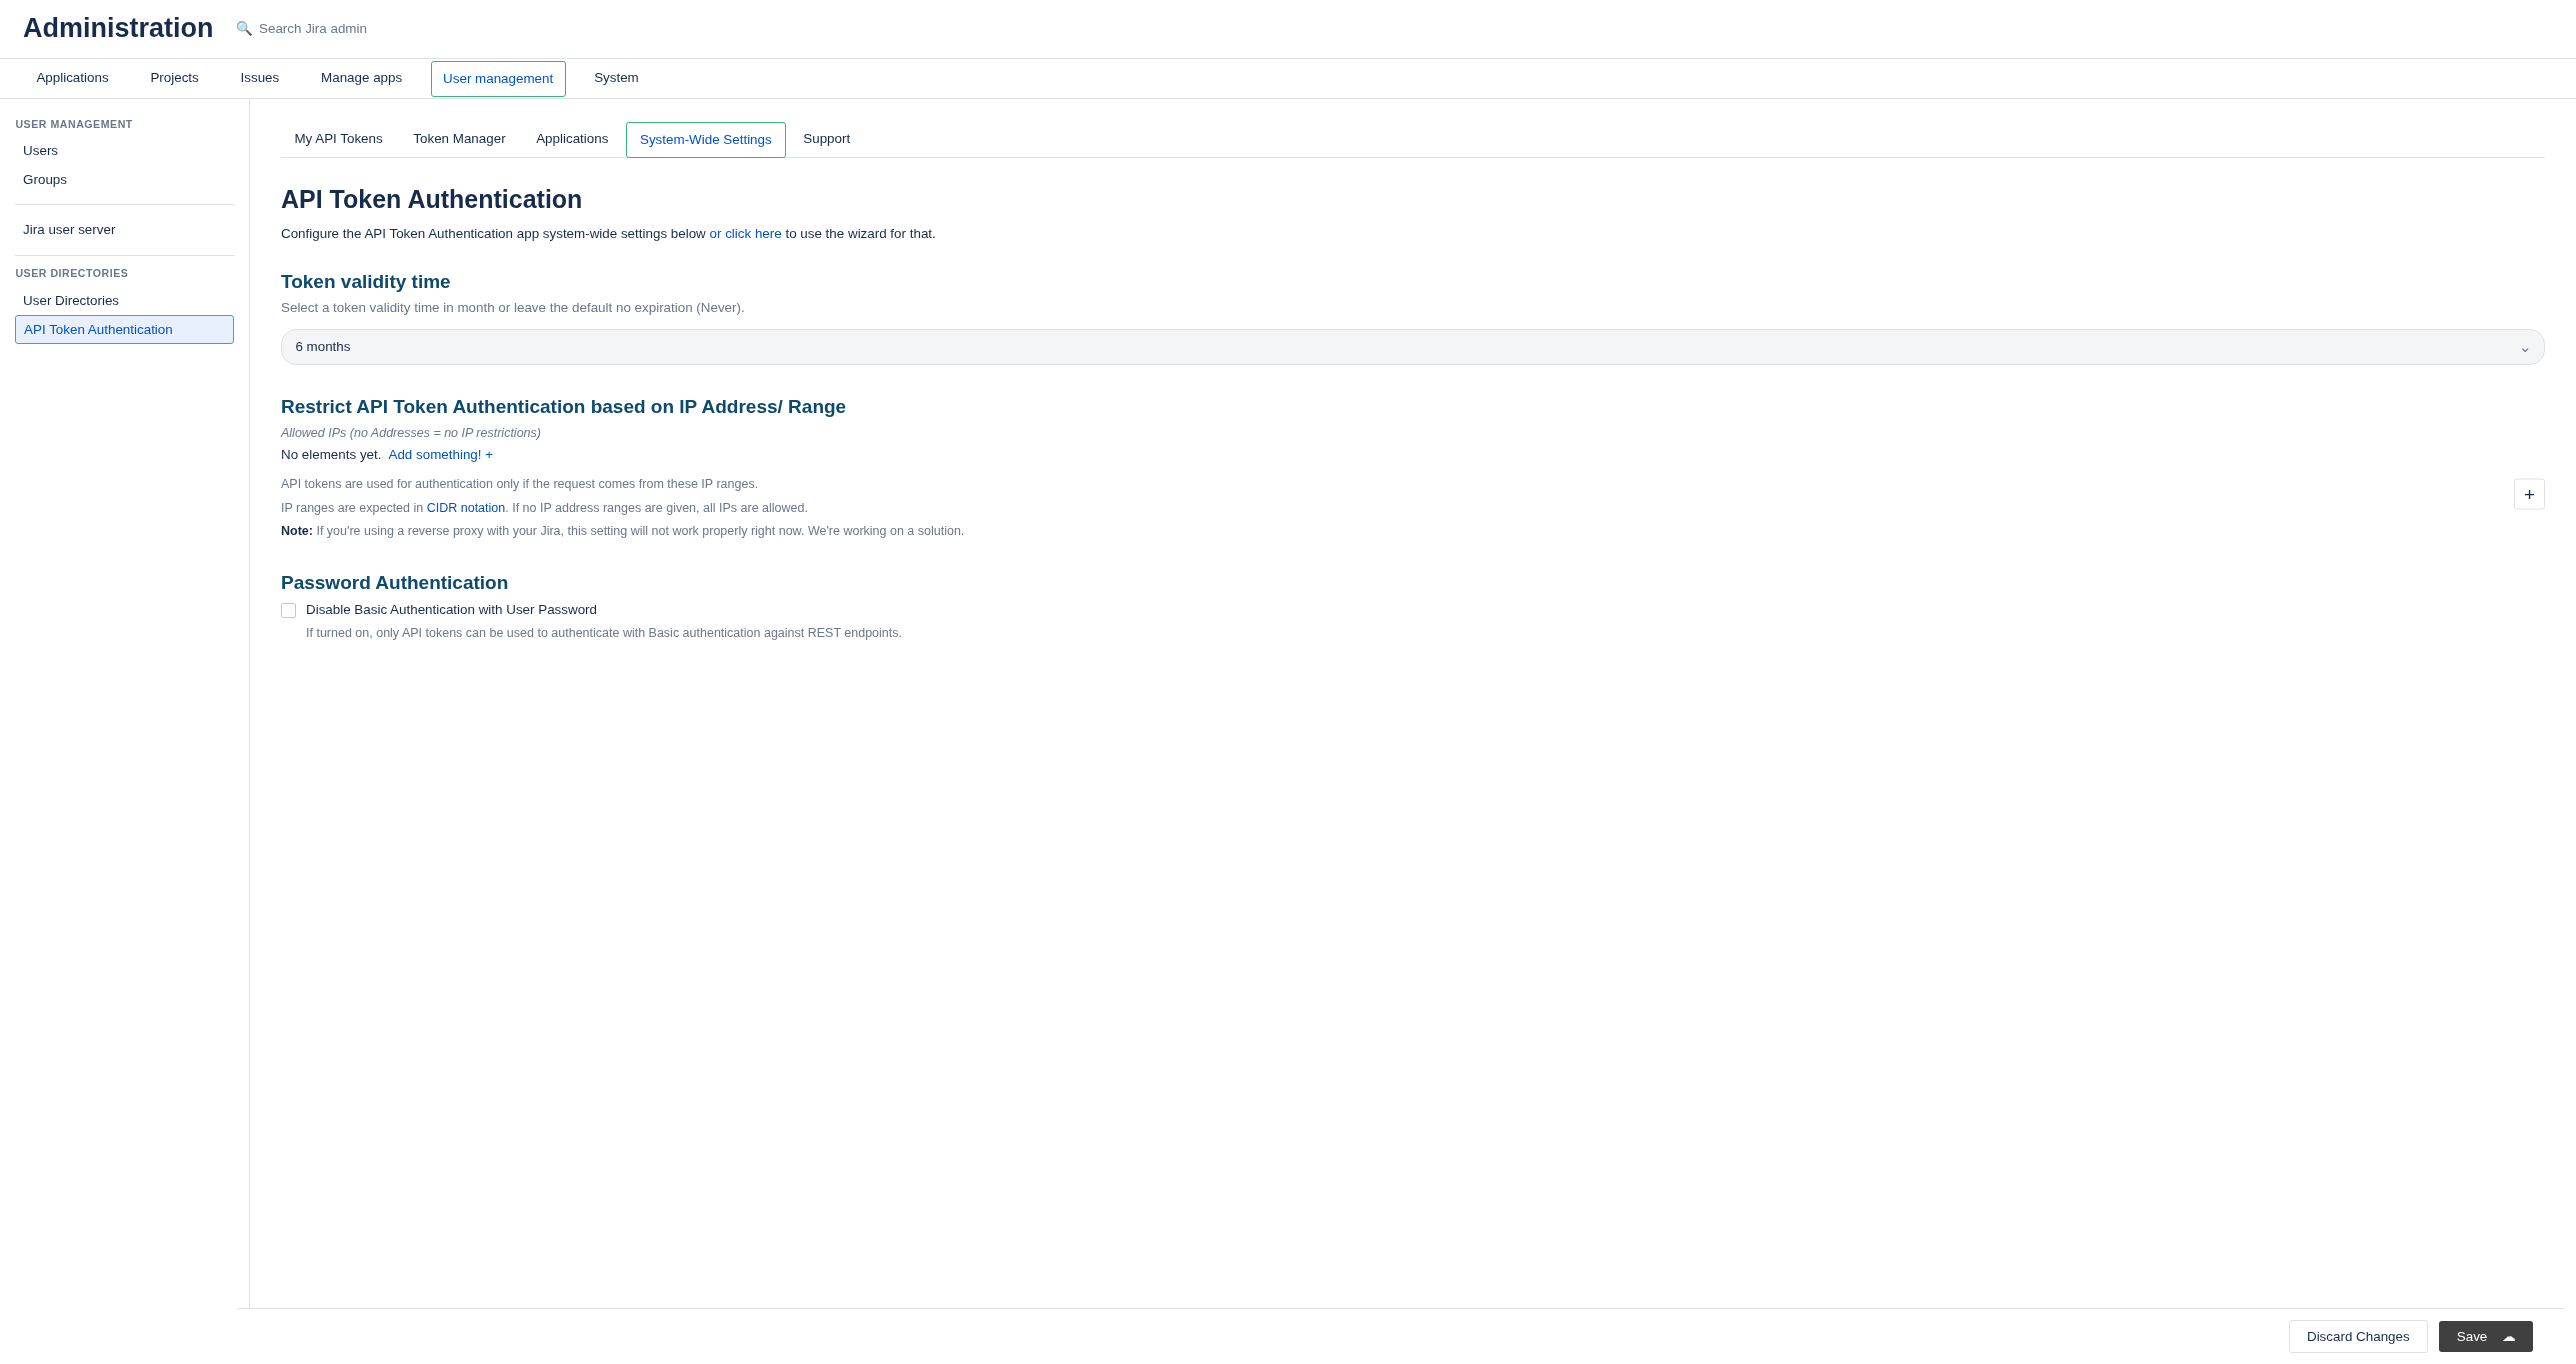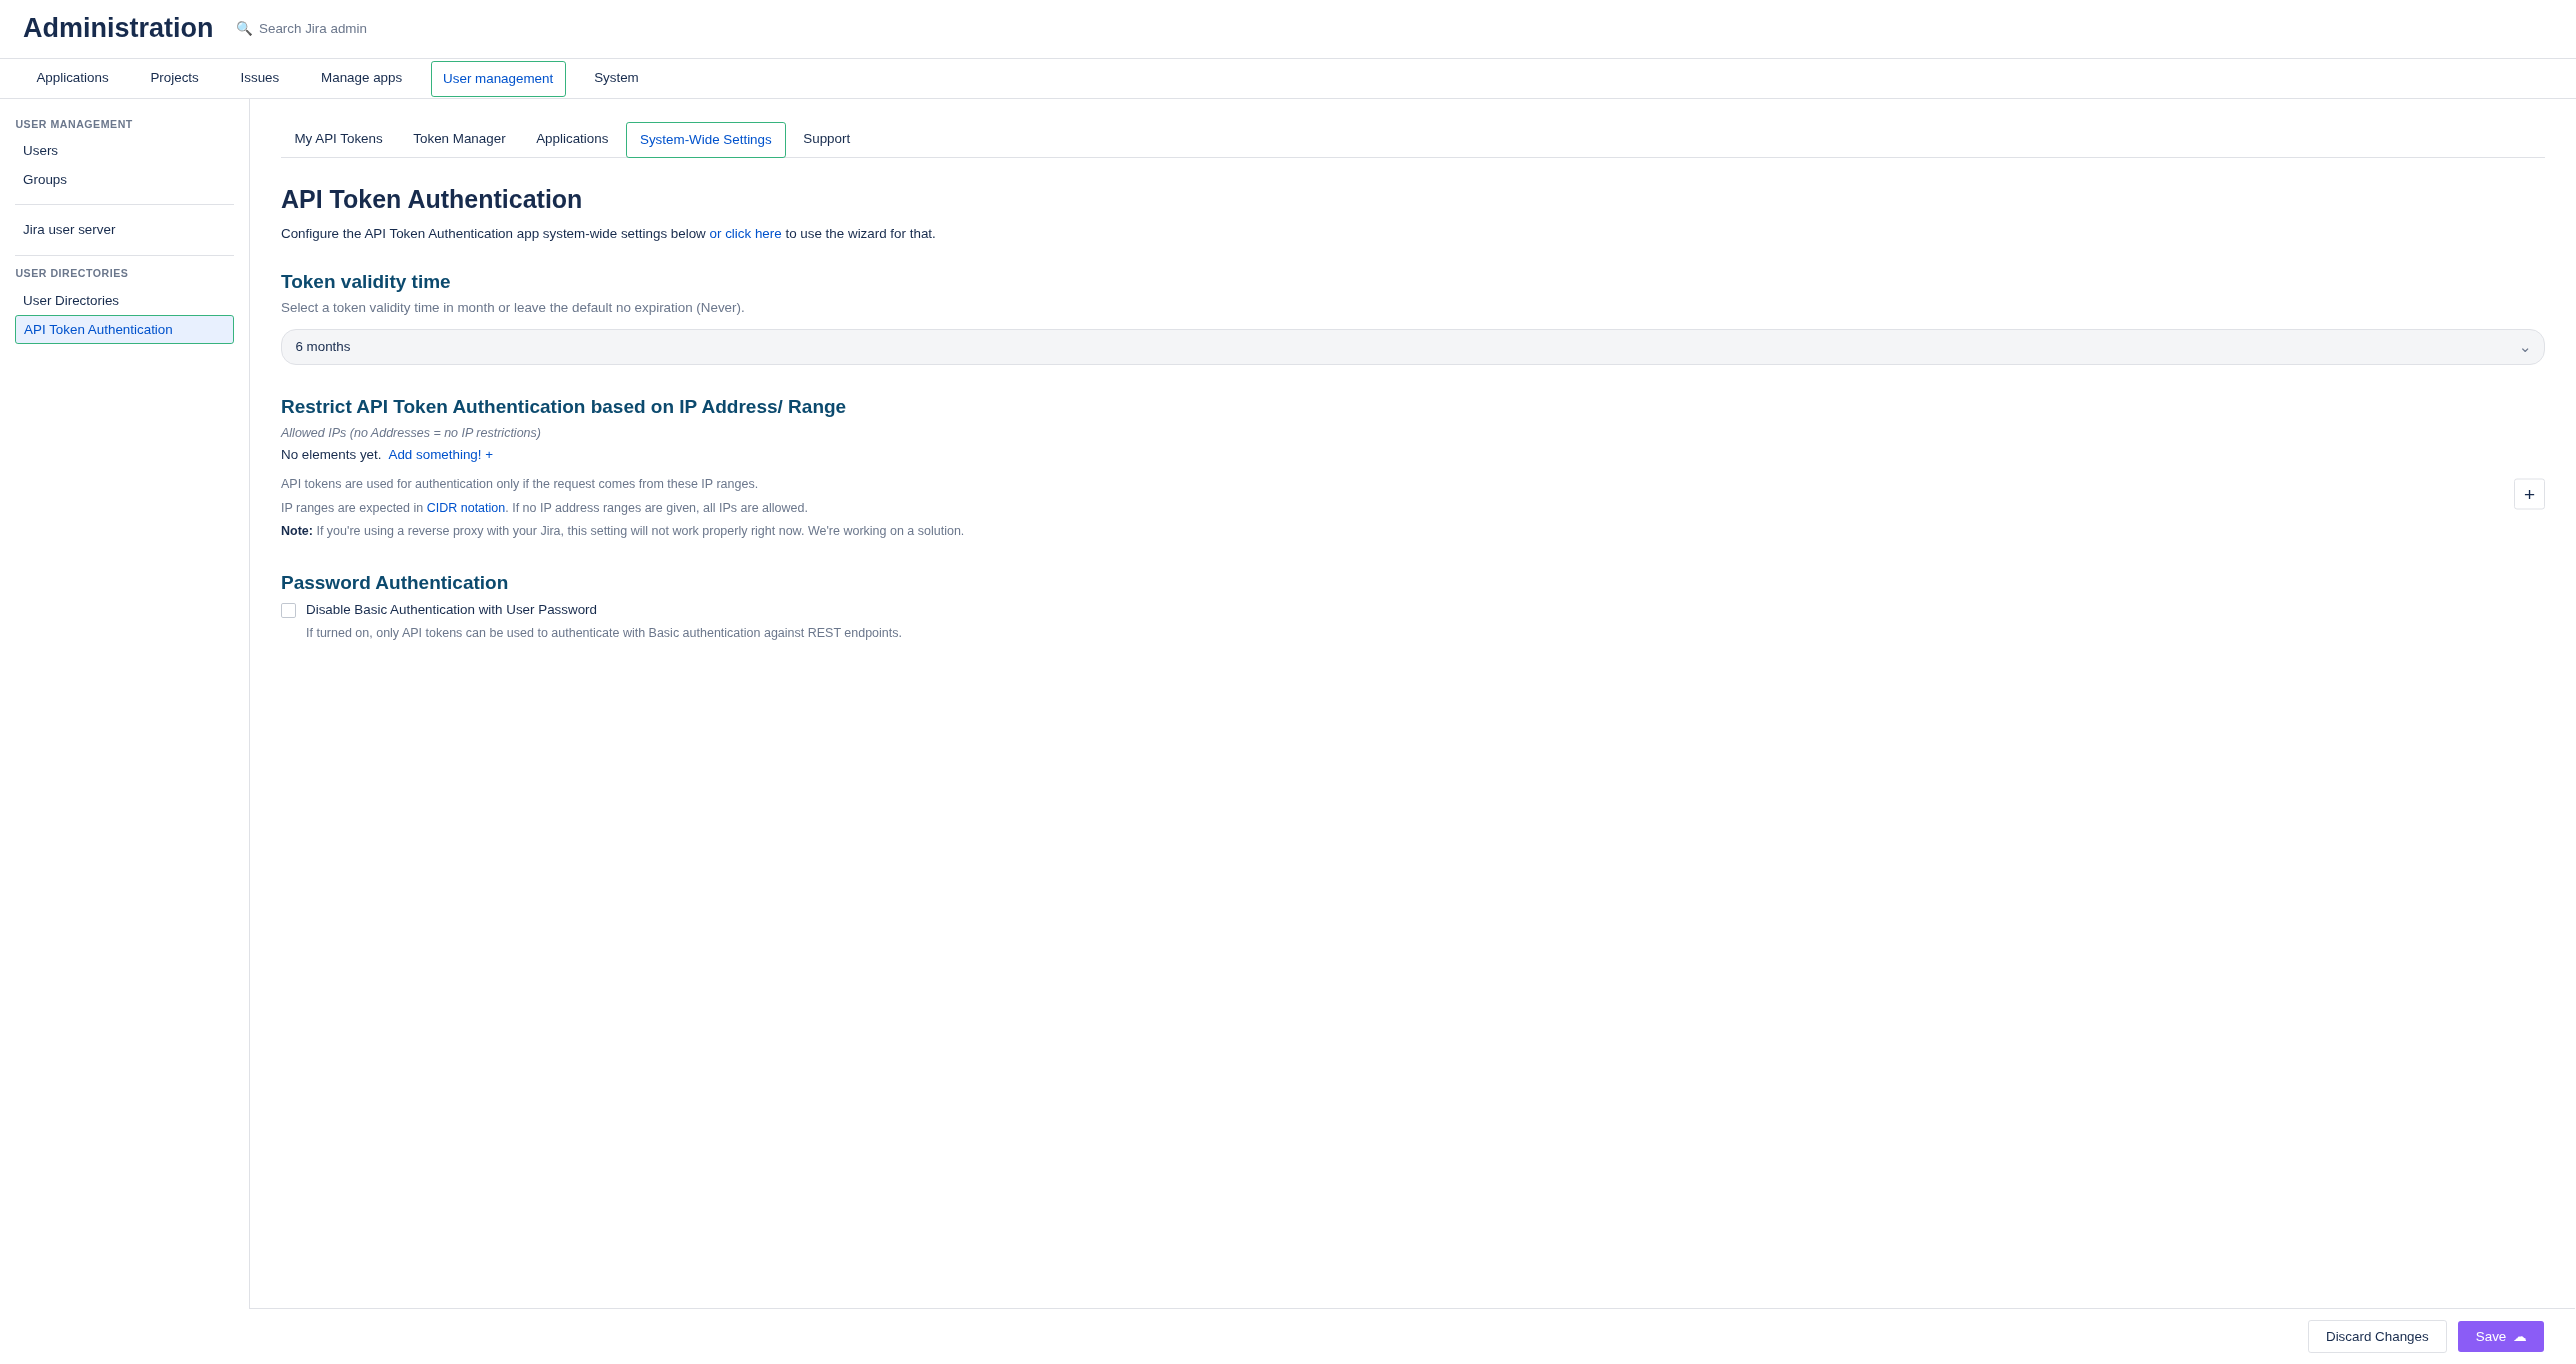--- a/index.html
+++ b/index.html
@@ -57,23 +57,23 @@
     .ip-section-container { position: relative; }
     .add-btn { position: absolute; right: 0; top: 50%; transform: translateY(-50%); width: 31px; height: 31px; border: 1px solid #dfe1e6; border-radius: 2.9px; background: #fff; display: flex; align-items: center; justify-content: center; cursor: pointer; font-size: 19px; color: #172b4d; }
 
     .password-section { margin-bottom: 31px; }
     .checkbox-row { display: flex; align-items: flex-start; gap: 9.6px; margin-bottom: 7.7px; }
     .checkbox { width: 15.4px; height: 15.4px; border: 1px solid #c1c7d0; border-radius: 1.9px; background: #fff; cursor: pointer; margin-top: 1px; flex-shrink: 0; }
     .checkbox-label { font-size: 13.4px; color: #172b4d; }
     .checkbox-desc { font-size: 12.5px; color: #6b778c; margin-left: 25px; }
 
     
-    .footer { position: fixed; bottom: 0; right: 1px; width: calc(100% - 250px); background: #fff; border-top: 1px solid #dfe1e6; padding: 11.5px 31px; display: flex; justify-content: flex-end; gap: 11.5px; align-items: center; }
+    .footer { position: fixed; bottom: 0; right: 12px; width: calc(100% - 250px); background: #fff; border-top: 1px solid #dfe1e6; padding: 11.5px 31px; display: flex; justify-content: flex-end; gap: 11.5px; align-items: center; }
     .btn-secondary { padding: 7.7px 17.3px; border: 1px solid #dfe1e6; border-radius: 2.9px; background: #fff; color: #172b4d; font-size: 13.4px; cursor: pointer; }
-    .btn-primary { padding: 7.7px 17.3px; border: none; border-radius: 2.9px; background: #8b5cf6; color: #fff; font-size: 13.4px; cursor: pointer; display: flex; align-items: center; gap: 7px; }
+    .btn-primary { padding: 7.7px 17.3px; border: none; border-radius: 2.9px; background: #404040; color: #fff; font-size: 13.4px; cursor: pointer; display: flex; align-items: center; gap: 15px; }
     .save-icon { display: inline-block; }
   </style>
 </head>
 <body>
 
 <div class="header">
   <h1 class="header-title">Administration</h1>
   <div class="search-bar">
     <span>🔍</span>
     <span>Search Jira admin</span>

